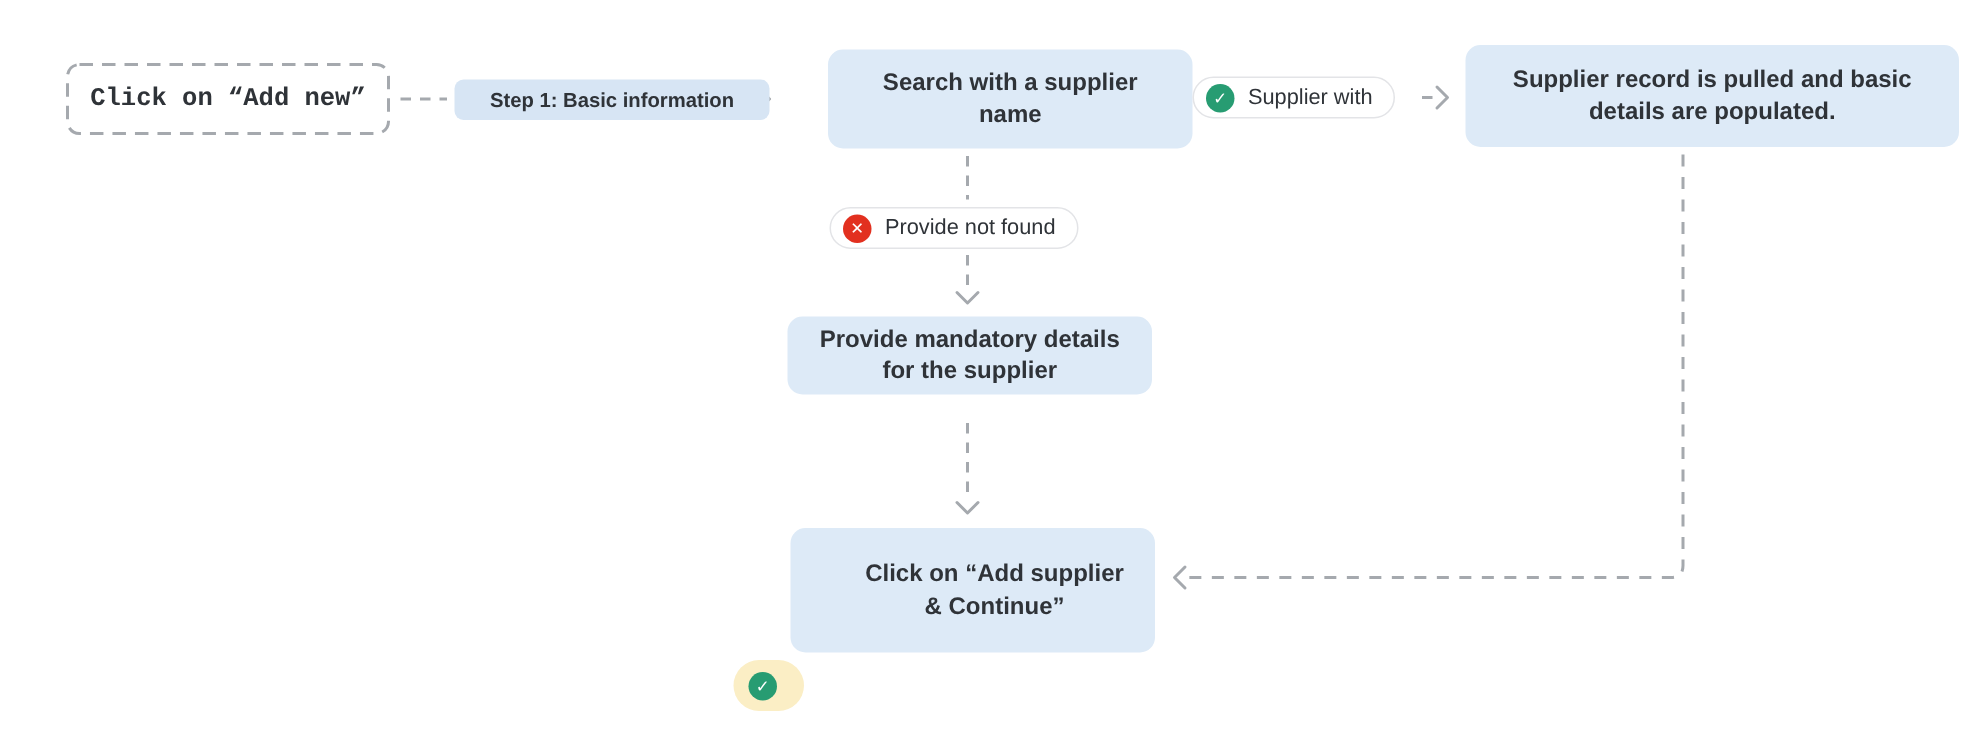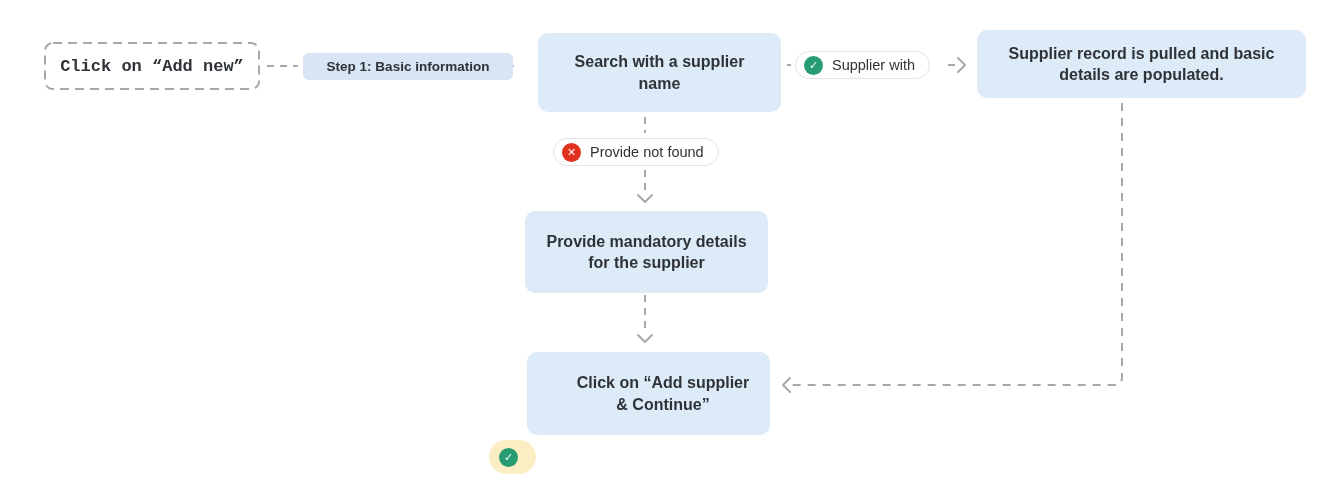--- a/index.html
+++ b/index.html
@@ -121,39 +121,39 @@
   </svg>
 
   <div class="abs node-start" style="left:45px;top:43px;width:214px;height:46px;">
     <span>Click on “Add new”</span>
   </div>
 
   <div class="abs step-pill" style="left:303px;top:53px;width:210px;height:27px;">
     <span>Step 1: Basic information</span>
   </div>
 
-  <div class="abs node" style="left:538px;top:33px;width:243px;height:79px;">
+  <div class="abs node" style="left:552px;top:33px;width:243px;height:66px;">
     <span>Search with a supplier name</span>
   </div>
 
   <div class="abs badge" style="left:795px;top:51px;height:28px;">
     <span class="dot dot-success">✓</span>
     <span>Supplier with</span>
   </div>
 
   <div class="abs node" style="left:977px;top:30px;width:329px;height:68px;">
     <span>Supplier record is pulled and basic details are populated.</span>
   </div>
 
   <div class="abs badge" style="left:553px;top:138px;height:28px;">
     <span class="dot dot-error">✕</span>
     <span>Provide not found</span>
   </div>
 
-  <div class="abs node" style="left:525px;top:211px;width:243px;height:82px;">
+  <div class="abs node" style="left:525px;top:211px;width:243px;height:52px;">
     <span>Provide mandatory details for the supplier</span>
   </div>
 
   <div class="abs node" style="left:527px;top:352px;width:243px;height:83px;padding-left:47px;">
     <span>Click on “Add supplier &amp; Continue”</span>
   </div>
 
   <div class="abs badge-result" style="left:489px;top:440px;height:34px;">
     <span class="dot dot-success">✓</span>
   </div>

